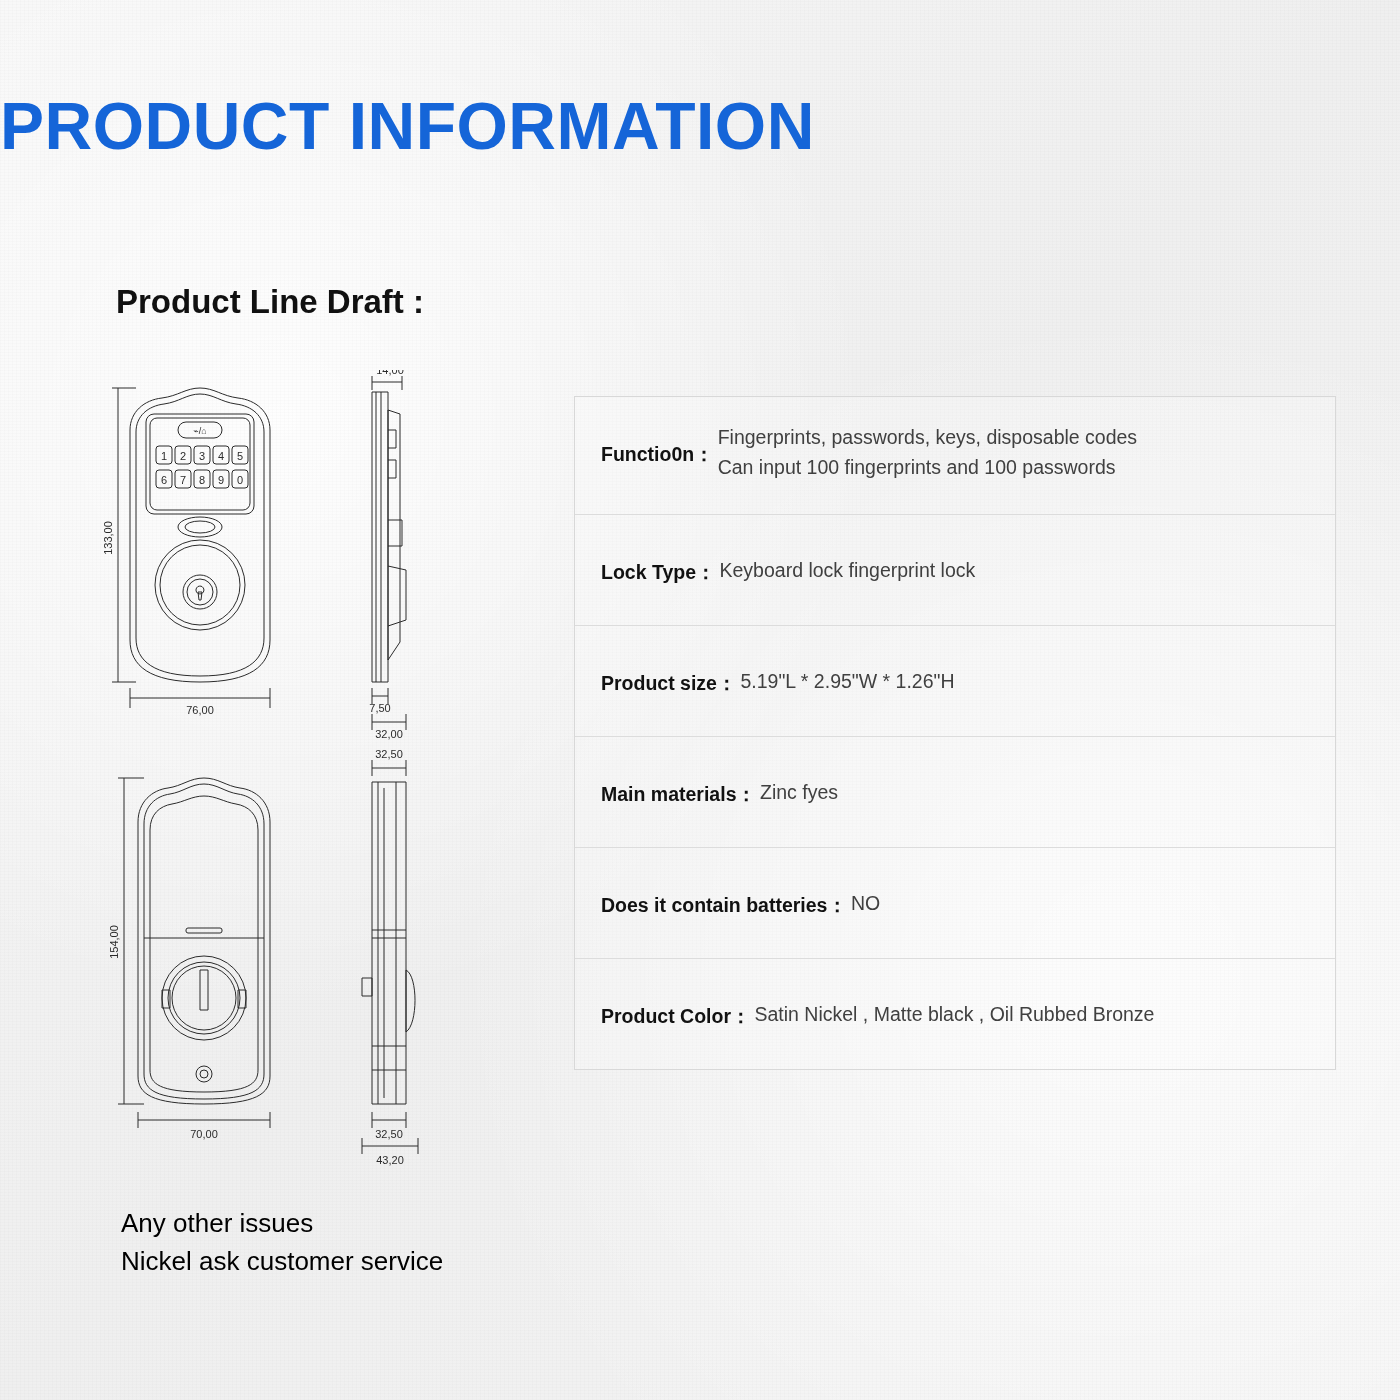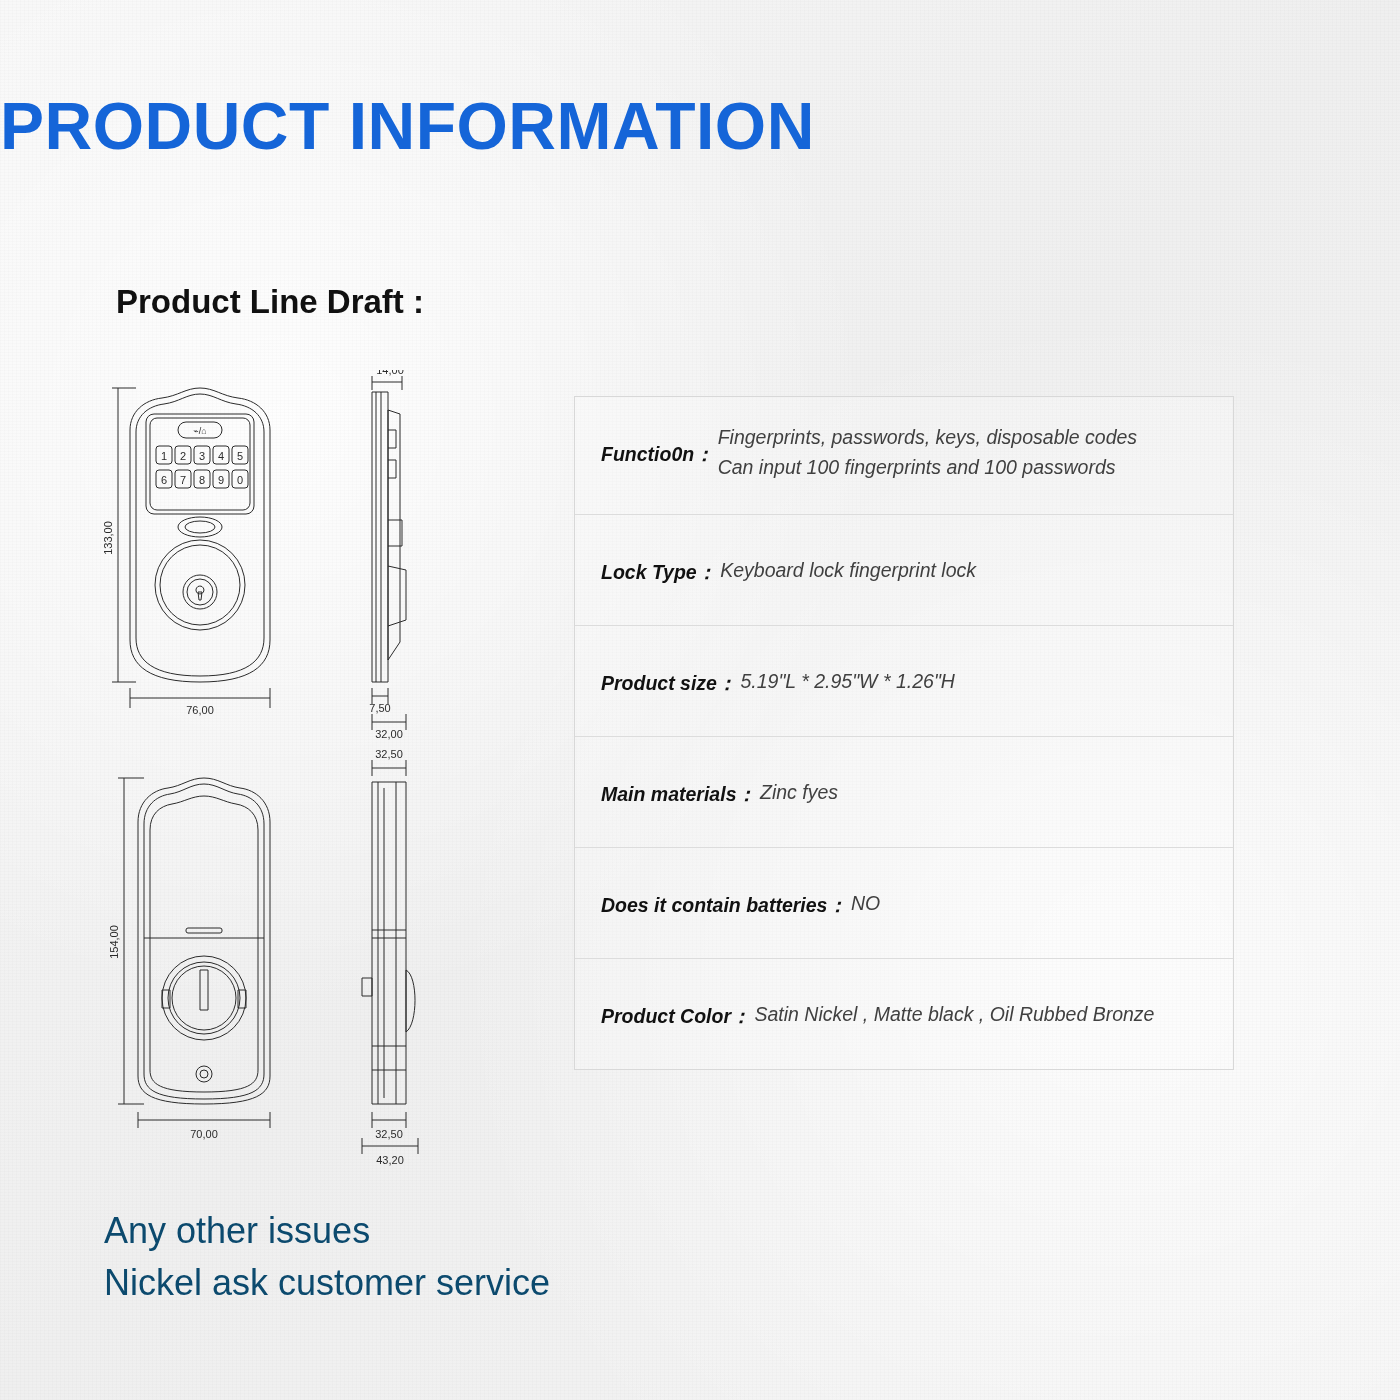--- a/index.html
+++ b/index.html
@@ -50,24 +50,23 @@
   .drawings {
     position: absolute;
     top: 370px; left: 100px;
     width: 420px; height: 800px;
   }
   .drawing-svg { display: block; }
 
   .spec-table {
     position: absolute;
     top: 396px; left: 574px;
-    width: 660px;
+    width: 762px;
     border: 1px solid #d8d8d8;
     background: rgba(255,255,255,0.22);
-    font-style: italic;
   }
   .spec-row {
     display: flex;
     align-items: flex-start;
     border-bottom: 1px solid #dcdcdc;
     padding: 0 26px;
     min-height: 110px;
   }
   .spec-row:last-child { border-bottom: none; }
   .spec-row.tall { min-height: 118px; }
@@ -86,23 +85,23 @@
   }
   .spec-inner {
     display: flex;
     align-items: center;
     width: 100%;
     min-height: 110px;
   }
 
   .footer {
     position: absolute;
-    left: 104px; top: 1205px;
-    font-size: 36px;
-    color: #0c4a6e;
+    left: 121px; top: 1205px;
+    font-size: 26px;
+    color: #000000;
     line-height: 1.45;
   }
   .footer div { white-space: nowrap; }
 </style>
 </head>
 <body>
 
 <div class="page">
 
   <div class="title">PRODUCT INFORMATION</div>

